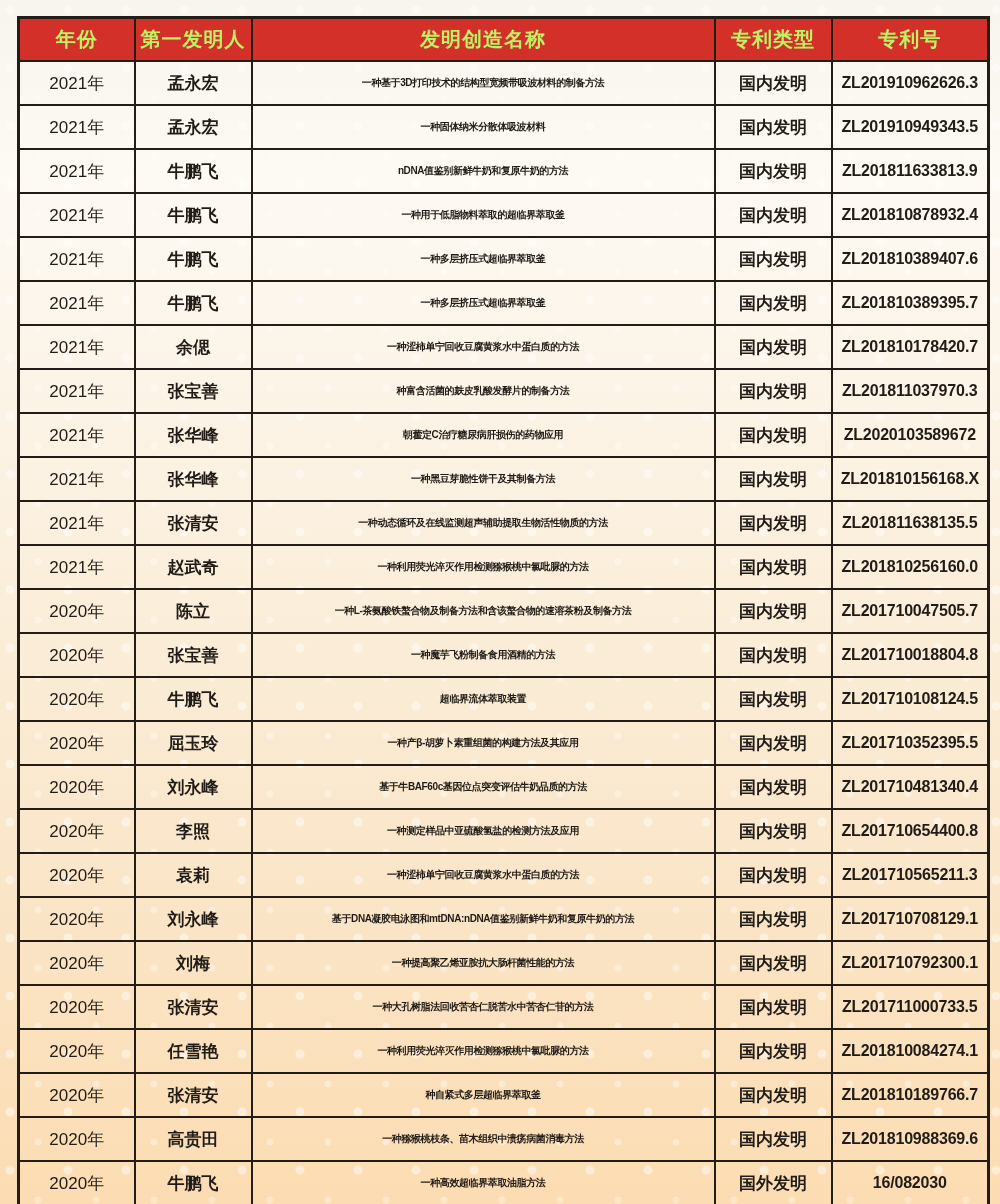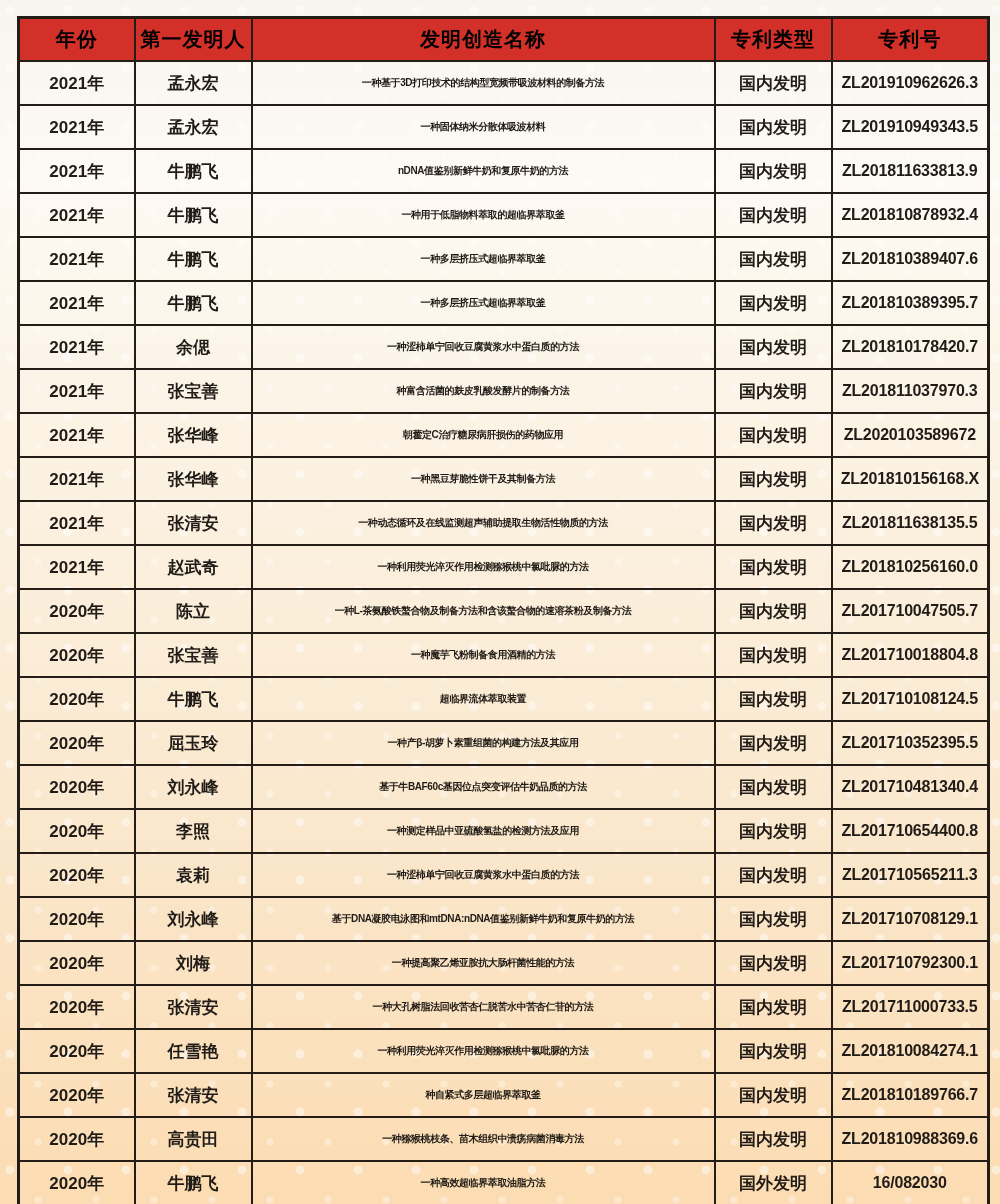--- a/index.html
+++ b/index.html
@@ -21,21 +21,21 @@
     width: 970px;
   }
   table.patent-table {
     width: 970px;
     border-collapse: collapse;
     table-layout: fixed;
     border: 3px solid #241d17;
   }
   .patent-table th {
     background: #d3302a;
-    color: #000000;
+    color: #bef264;
     font-size: 20px;
     font-weight: 700;
     height: 41px;
     text-align: center;
     border: 2px solid #241d17;
     padding: 0 2px;
     letter-spacing: 1px;
   }
   .patent-table td {
     height: 42px;
@@ -59,21 +59,21 @@
 
   .patent-table td.title-cell {
     font-size: 10px;
     letter-spacing: -0.4px;
   }
   .patent-table td.num-cell {
     font-weight: 700;
     font-size: 16px;
     letter-spacing: -0.2px;
   }
-  .patent-table td.year-cell { font-weight: 700; }
+  .patent-table td.year-cell { font-weight: 400; }
 </style>
 </head>
 <body>
 
 <div class="table-wrap">
   <table class="patent-table">
     <colgroup>
       <col class="c-year">
         <col class="c-inv">
         <col class="c-title">

